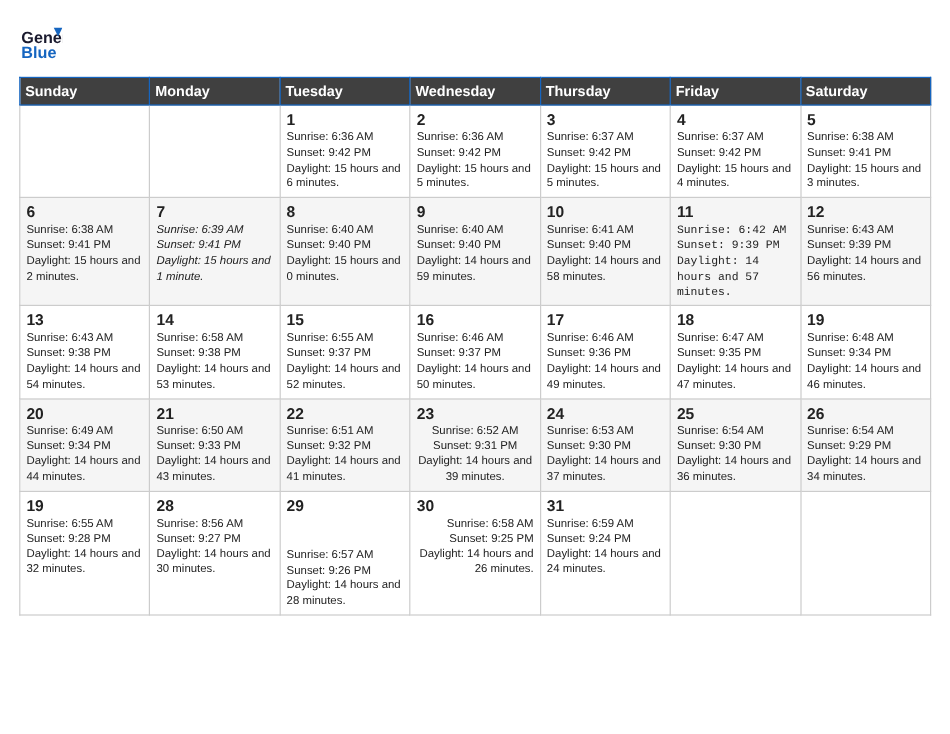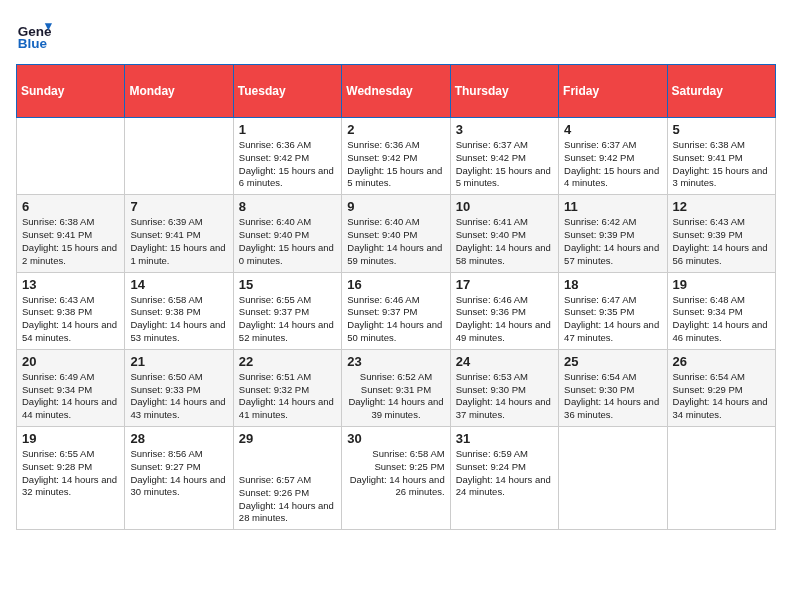--- a/index.html
+++ b/index.html
@@ -44,25 +44,25 @@
     .location {
       font-size: 14px;
       color: #444;
     }
     .calendar {
       width: 100%;
       border-collapse: collapse;
       border: 1px solid #ccc;
     }
     .calendar th {
-      background-color: #ef4444;
+      background-color: #404040;
       color: #fff;
       font-size: 12px;
       font-weight: bold;
-      padding: 19px 4px;
+      padding: 4px 4px;
       text-align: left;
       border: 1px solid #1565c0;
     }
     .calendar td {
       vertical-align: top;
       padding: 4px 5px;
       border: 1px solid #ccc;
       font-size: 10px;
       color: #222;
       width: calc(100% / 7);
@@ -160,21 +160,21 @@
       </tr>
       <tr>
         <td>
           <span class="day-num">6</span>
           <div class="day-info" style="white-space: pre-line;">Sunrise: 6:38 AM
 Sunset: 9:41 PM
 Daylight: 15 hours and 2 minutes.</div>
         </td>
         <td>
           <span class="day-num">7</span>
-          <div class="day-info" style="white-space: pre-line;">Sunrise: 6:39 AM
+          <div class="day-info" style="white-space: pre-line; font-style: italic;">Sunrise: 6:39 AM
 Sunset: 9:41 PM
 Daylight: 15 hours and 1 minute.</div>
         </td>
         <td>
           <span class="day-num">8</span>
           <div class="day-info" style="white-space: pre-line;">Sunrise: 6:40 AM
 Sunset: 9:40 PM
 Daylight: 15 hours and 0 minutes.</div>
         </td>
         <td>
@@ -184,21 +184,21 @@
 Daylight: 14 hours and 59 minutes.</div>
         </td>
         <td>
           <span class="day-num">10</span>
           <div class="day-info" style="white-space: pre-line;">Sunrise: 6:41 AM
 Sunset: 9:40 PM
 Daylight: 14 hours and 58 minutes.</div>
         </td>
         <td>
           <span class="day-num">11</span>
-          <div class="day-info" style="white-space: pre-line;">Sunrise: 6:42 AM
+          <div class="day-info" style="white-space: pre-line; font-family: Liberation Mono, monospace;">Sunrise: 6:42 AM
 Sunset: 9:39 PM
 Daylight: 14 hours and 57 minutes.</div>
         </td>
         <td>
           <span class="day-num">12</span>
           <div class="day-info" style="white-space: pre-line;">Sunrise: 6:43 AM
 Sunset: 9:39 PM
 Daylight: 14 hours and 56 minutes.</div>
         </td>
       </tr>

